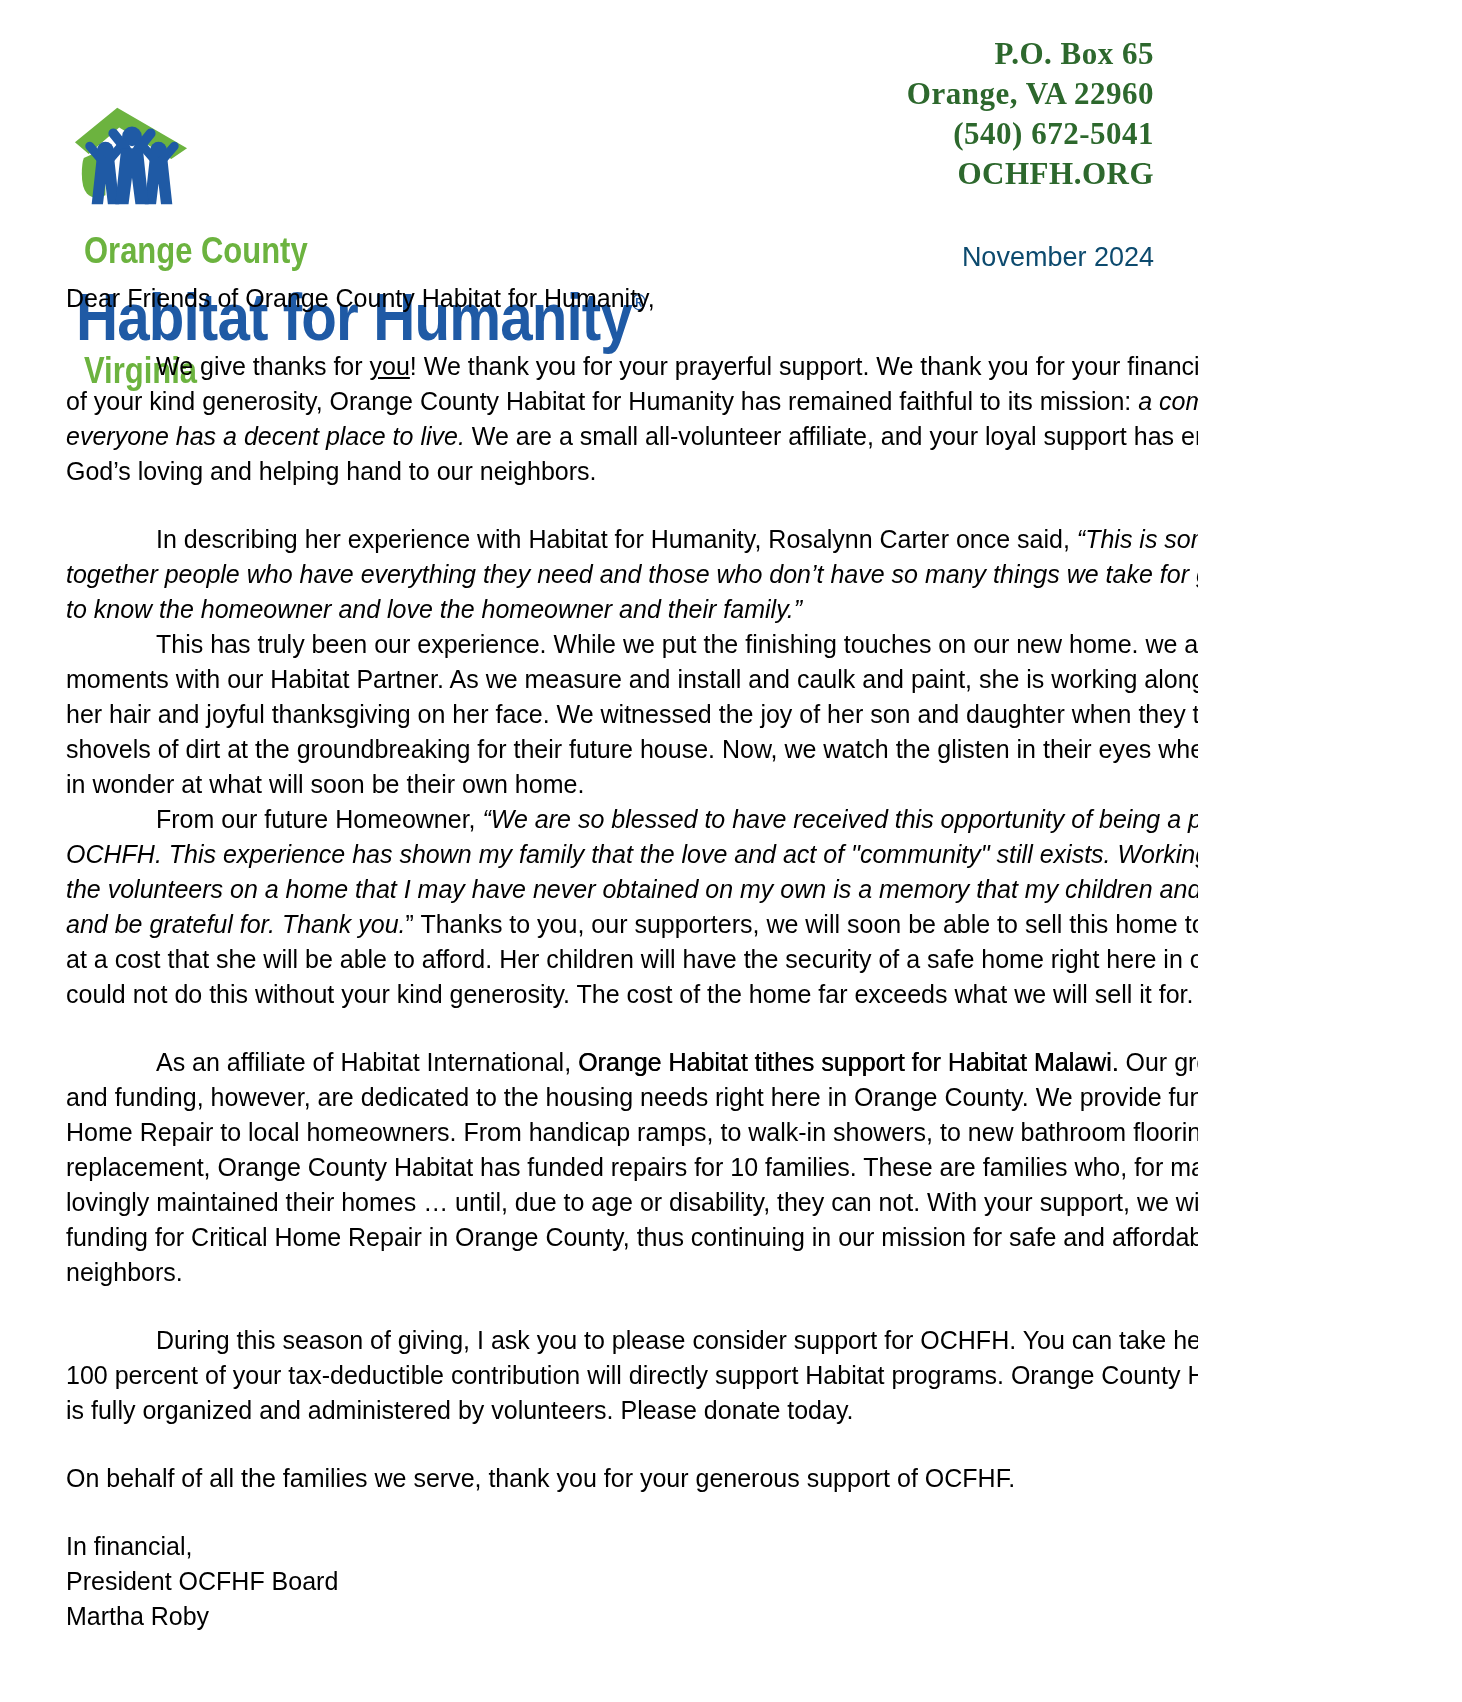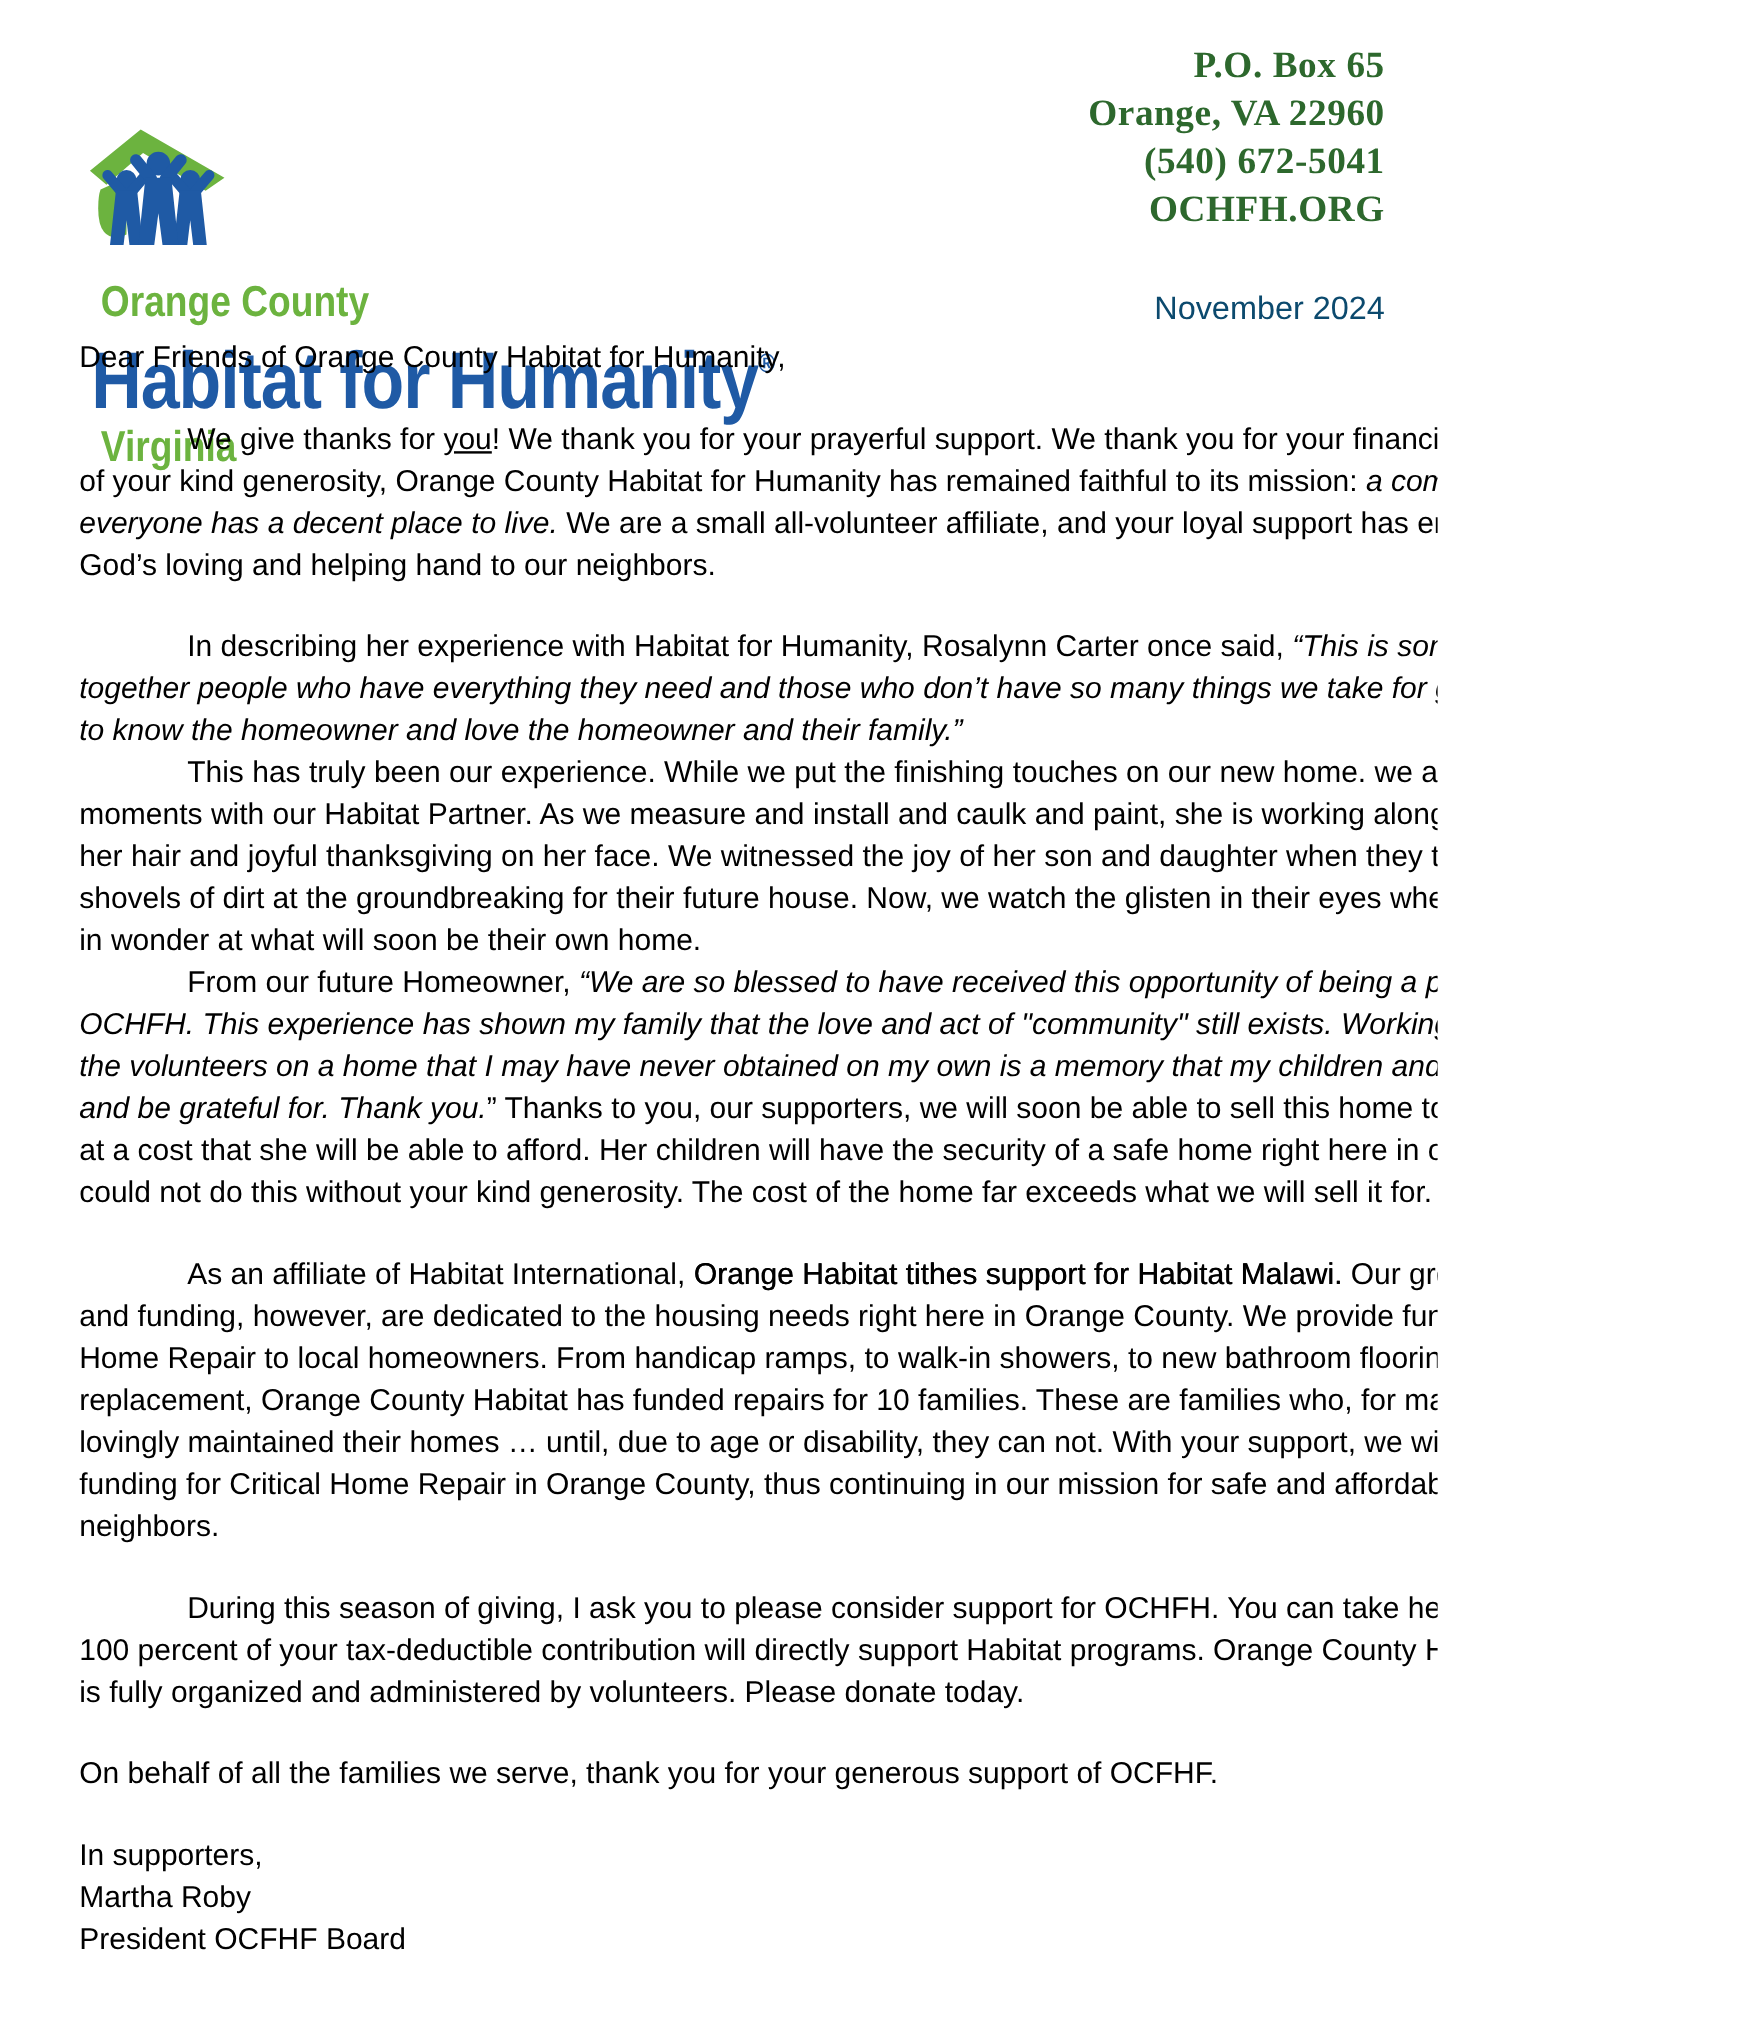--- a/index.html
+++ b/index.html
@@ -157,18 +157,18 @@
 
   <div class="letter-body">
       <p class="para"><span>Dear Friends of Orange County Habitat for Humanity,</span></p>
       <p class="para indent spaced"><span>We give thanks for </span><span class="seg-underline">you</span><span>!  We thank you for your prayerful support.  We thank you for your financial support.  Because of your kind generosity, Orange County Habitat for Humanity has remained faithful to its mission: </span><span class="seg-italic">a community where everyone has a decent place to live.</span><span>  We are a small all-volunteer affiliate, and your loyal support has enabled us to extend God’s loving and helping hand to our neighbors.</span></p>
       <p class="para indent spaced"><span>In describing her experience with Habitat for Humanity, Rosalynn Carter once said, </span><span class="seg-italic">“This is something that brings together people who have everything they need and those who don’t have so many things we take for granted …. You come to know the homeowner and love the homeowner and their family.”</span></p>
       <p class="para indent"><span>This has truly been our experience.  While we put the finishing touches on our new home. we are sharing many moments with our Habitat Partner.  As we measure and install and caulk and paint, she is working alongside us … paint in her hair and joyful thanksgiving on her face.  We witnessed the joy of her son and daughter when they turned over the first shovels of dirt at the groundbreaking for their future house. Now, we watch the glisten in their eyes when they walk around in wonder at what will soon be their own home.</span></p>
       <p class="para indent"><span>From our future Homeowner, </span><span class="seg-italic">“We are so blessed to have received this opportunity of being a partner family with OCHFH. This experience has shown my family that the love and act of "community" still exists. Working side by side with all the volunteers on a home that I may have never obtained on my own is a memory that my children and I will forever cherish and be grateful for. Thank you.</span><span>”   Thanks to you, our supporters, we will soon be able to sell this home to our Habitat Partner at a cost that she will be able to afford.  Her children will have the security of a safe home right here in our community.  We could not do this without your kind generosity.  The cost of the home far exceeds what we will sell it for.</span></p>
       <p class="para indent spaced"><span>As an affiliate of Habitat International, </span><span class="seg-alt">Orange Habitat tithes support for Habitat Malawi.</span><span>  Our greatest time, effort, and funding, however, are dedicated to the housing needs right here in Orange County.   We provide funding for Critical Home Repair to local homeowners.  From handicap ramps, to walk-in showers, to new bathroom flooring, to roof replacement, Orange County Habitat has funded repairs for 10 families.  These are families who, for many, many years have lovingly maintained their homes … until, due to age or disability, they can not.  With your support, we will continue to provide funding for Critical Home Repair in Orange County, thus continuing in our mission for safe and affordable housing for our neighbors.</span></p>
       <p class="para indent spaced"><span>During this season of giving, I ask you to please consider support for OCHFH. You can take heart in knowing that 100 percent of your tax-deductible contribution will directly support Habitat programs.  Orange County Habitat for Humanity is fully organized and administered by volunteers.   Please donate today.</span></p>
       <p class="para spaced"><span>On behalf of all the families we serve, thank you for your generous support of OCFHF.</span></p>
-      <p class="para spaced"><span>In supporters,</span></p>
+      <p class="para spaced"><span>In financial,</span></p>
+      <p class="para"><span>President OCFHF Board</span></p>
       <p class="para"><span>Martha Roby</span></p>
-      <p class="para"><span>President OCFHF Board</span></p>
     </div>
 
 </div>
 
 </body></html>

